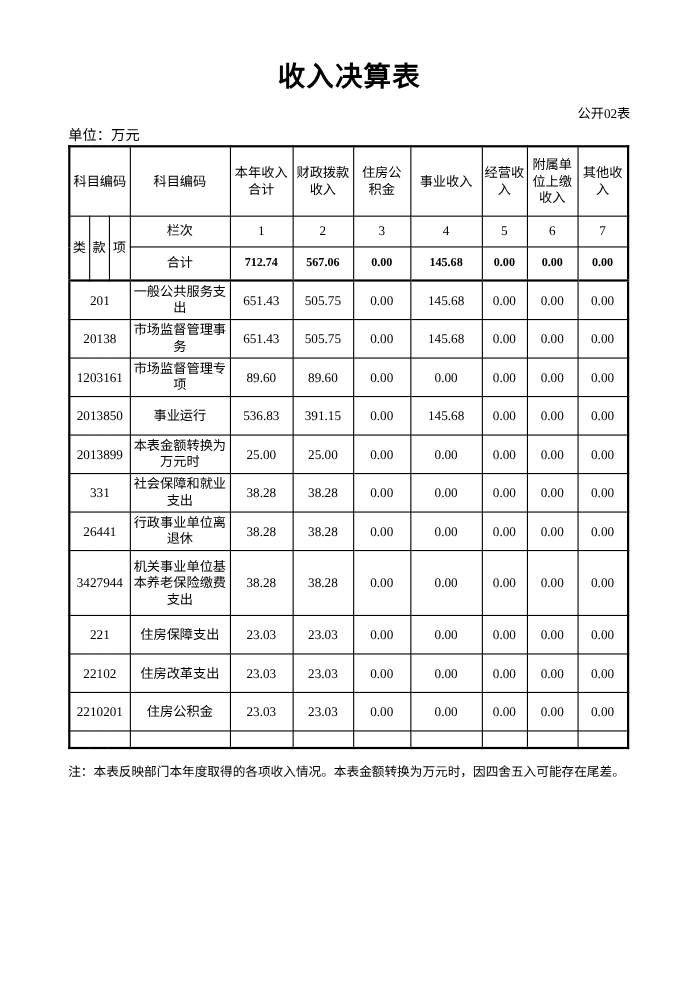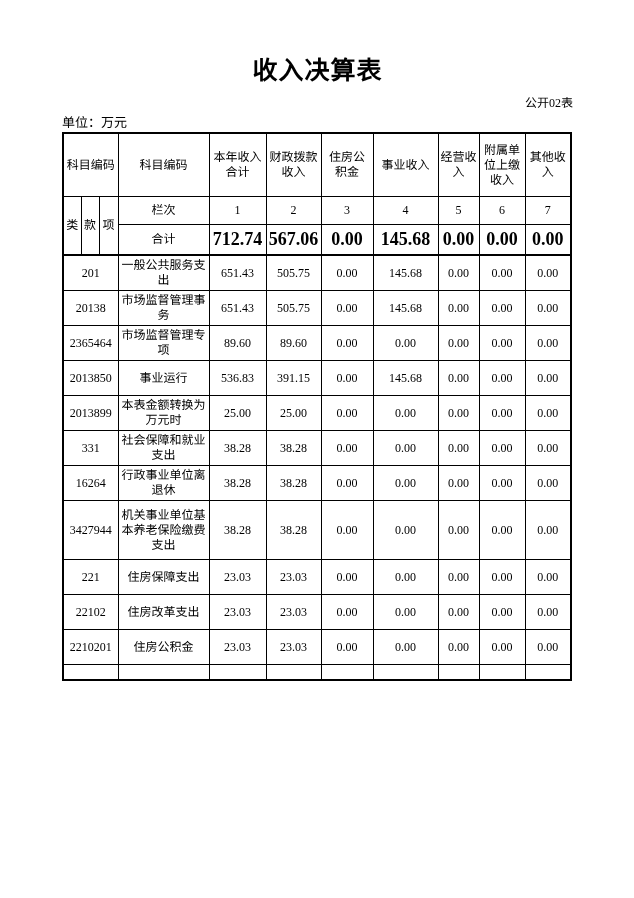--- a/index.html
+++ b/index.html
@@ -47,21 +47,21 @@
     vertical-align:middle;
     font-size:12px;
     line-height:15px;
     padding:1px 2px;
     overflow:hidden;
     word-break:break-all;
   }
   tr.h1 td{height:60px;}
   tr.h2 td{height:25px;}
   tr.h3 td{height:27px;}
-  tr.h3 td.num{font-weight:bold;font-size:18px;}
+  tr.h3 td.num{font-weight:bold;font-size:11px;}
   tbody td{height:32px;}
   tbody tr:first-child td{border-top:2px solid #000;}
   tbody tr.tall td{height:56px;}
   tbody tr.empty-row td{height:12px;}
   td.code{text-align:left;padding-left:3px;font-size:12px;}
   td.num{font-size:12.5px;}
   .footnote{
     width:510px;
     margin-top:12px;
     font-size:11.5px;
@@ -150,21 +150,21 @@
       <td class="name">市场监督管理事务</td>
       <td class="num">651.43</td>
       <td class="num">505.75</td>
       <td class="num">0.00</td>
       <td class="num">145.68</td>
       <td class="num">0.00</td>
       <td class="num">0.00</td>
       <td class="num">0.00</td>
     </tr>
         <tr>
-      <td colspan="3" class="code">2365464</td>
+      <td colspan="3" class="code">1203161</td>
       <td class="name">市场监督管理专项</td>
       <td class="num">89.60</td>
       <td class="num">89.60</td>
       <td class="num">0.00</td>
       <td class="num">0.00</td>
       <td class="num">0.00</td>
       <td class="num">0.00</td>
       <td class="num">0.00</td>
     </tr>
         <tr>
@@ -194,21 +194,21 @@
       <td class="name">社会保障和就业支出</td>
       <td class="num">38.28</td>
       <td class="num">38.28</td>
       <td class="num">0.00</td>
       <td class="num">0.00</td>
       <td class="num">0.00</td>
       <td class="num">0.00</td>
       <td class="num">0.00</td>
     </tr>
         <tr>
-      <td colspan="3" class="code">16264</td>
+      <td colspan="3" class="code">26441</td>
       <td class="name">行政事业单位离退休</td>
       <td class="num">38.28</td>
       <td class="num">38.28</td>
       <td class="num">0.00</td>
       <td class="num">0.00</td>
       <td class="num">0.00</td>
       <td class="num">0.00</td>
       <td class="num">0.00</td>
     </tr>
         <tr class="tall">
@@ -262,14 +262,15 @@
       <td class="num"></td>
       <td class="num"></td>
       <td class="num"></td>
       <td class="num"></td>
       <td class="num"></td>
       <td class="num"></td>
     </tr>
       </tbody>
   </table>
 
+  <div class="footnote">注：本表反映部门本年度取得的各项收入情况。本表金额转换为万元时，因四舍五入可能存在尾差。</div>
 
 </div>
 
 </body></html>

